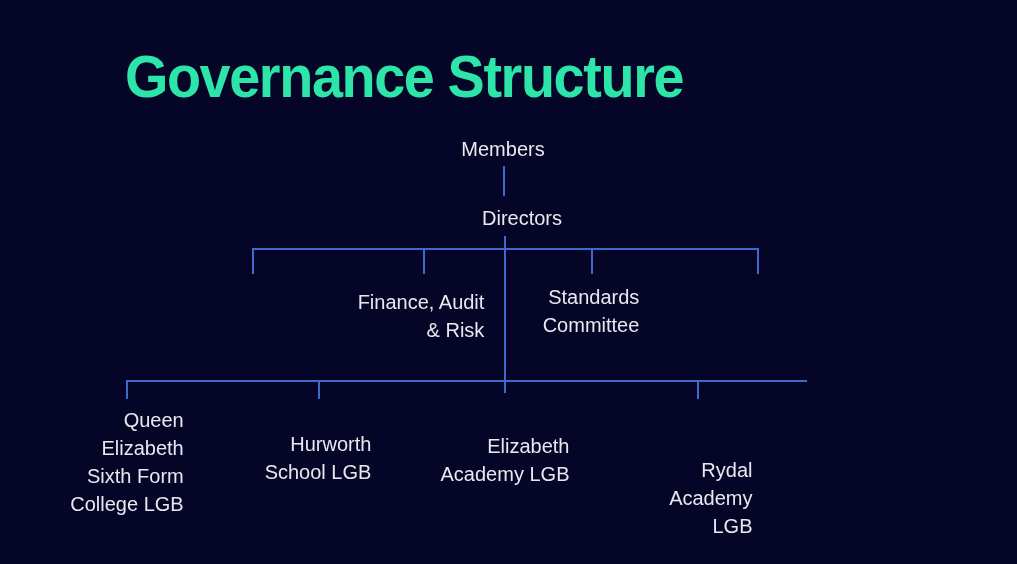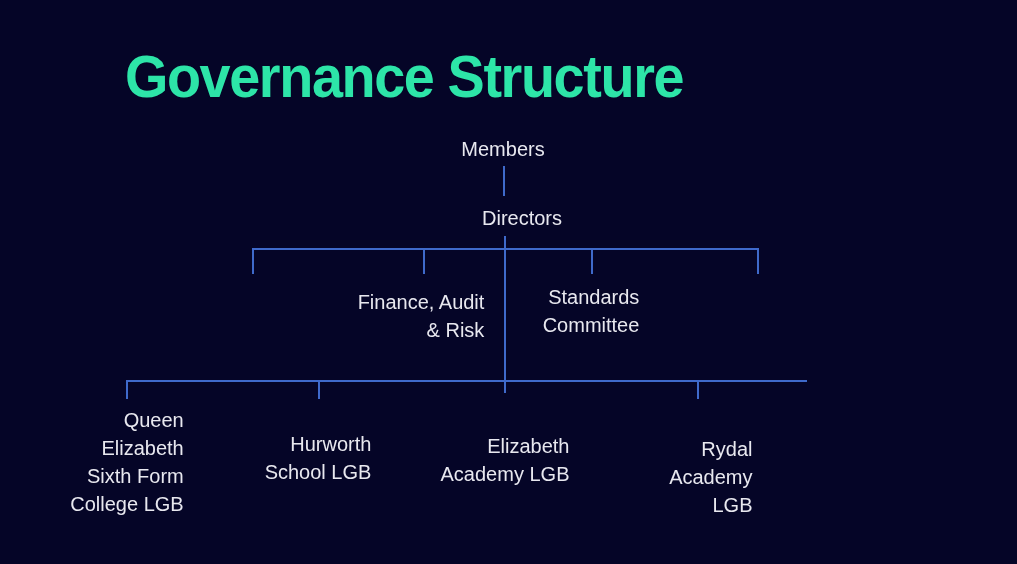--- a/index.html
+++ b/index.html
@@ -79,16 +79,16 @@
   <div class="line vline" style="left:888px; top:380px; height:19px;"></div>
 
   <div class="node" style="left:127px; top:406px;">Queen
 Elizabeth
 Sixth Form
 College LGB</div>
   <div class="node" style="left:318px; top:430px;">Hurworth
 School LGB</div>
   <div class="node" style="left:505px; top:432px;">Elizabeth
 Academy LGB</div>
-  <div class="node" style="left:698px; top:435px;">Rydal
+  <div class="node" style="left:698px; top:456px;">Rydal
 Academy LGB</div>
 
 </div>
 
 </body></html>

